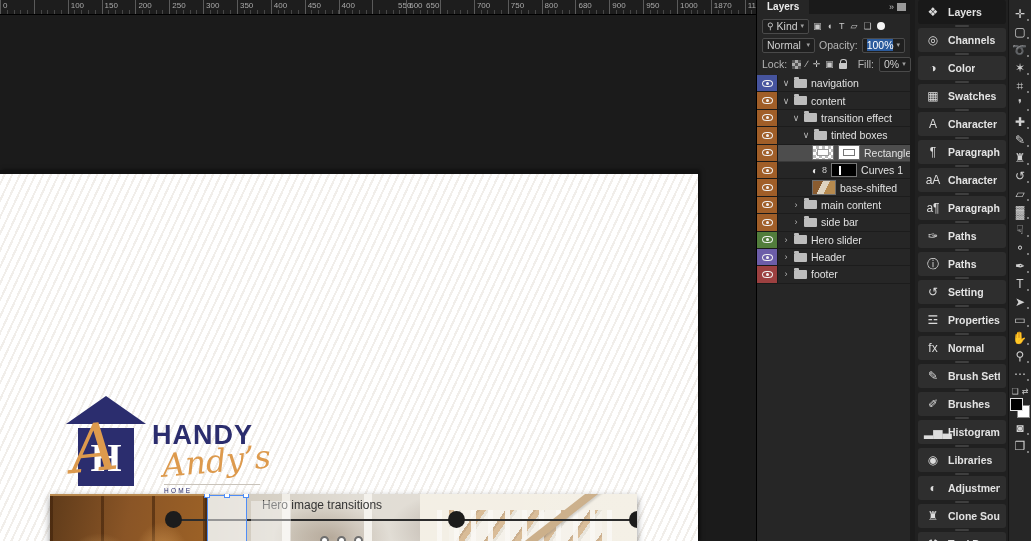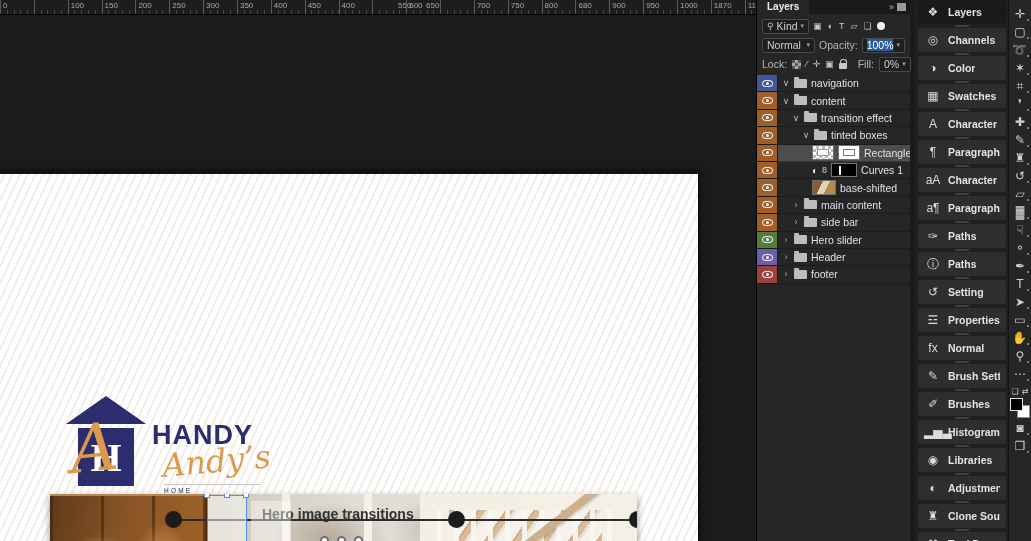--- a/index.html
+++ b/index.html
@@ -64,21 +64,21 @@
   #hero-steps { position:absolute; right:6%; bottom:0; width:26%; height:92%;
     background:repeating-linear-gradient(-55deg,#efe9dd 0 13px,#d9d2c2 13px 16px,#c09053 16px 21px,#a97a42 21px 23px); }
   #hero-balusters { position:absolute; right:4%; top:8%; width:30%; height:86%;
     background:repeating-linear-gradient(90deg,#f6f3ec 0 5px,transparent 5px 17px); opacity:.9; }
   #hero-handrail { position:absolute; right:-4%; top:24%; width:46%; height:8px; background:#a97a3c;
     border-radius:4px; transform:rotate(-38deg); box-shadow:0 2px 2px rgba(0,0,0,.25); }
   #hero-wash { position:absolute; inset:0;
     background:linear-gradient(90deg, rgba(255,255,255,0) 28%, rgba(255,255,255,.38) 52%, rgba(255,255,255,.42)); }
   #transition-line { position:absolute; left:122px; top:25px; right:0; height:2px; background:#2c2c2c; }
   .slider-dot { position:absolute; top:17px; width:17px; height:17px; border-radius:50%; background:#1c1c1c; }
-  #hero-annotation { position:absolute; left:212px; top:12px; color:#333; font-size:14px; font-weight:bold; }
+  #hero-annotation { position:absolute; left:212px; top:4px; color:#333; font-size:12px; font-weight:normal; }
   #tinted-box-2 { position:absolute; left:201px; top:7px; width:40px; height:185px;
     background:rgba(255,255,255,.42); }
   #selection-box { position:absolute; left:158px; top:2px; width:38px; height:193px;
     background:rgba(255,255,255,.5); outline:1.5px solid #4f8df7; }
   .sel-handle { position:absolute; width:6px; height:6px; background:#fff;
     border:1px solid #4f8df7; }
   .page-dot { position:absolute; width:9px; height:9px; border-radius:50%; background:#fff;
     border:2px solid #6f6f6f; }
 
   

